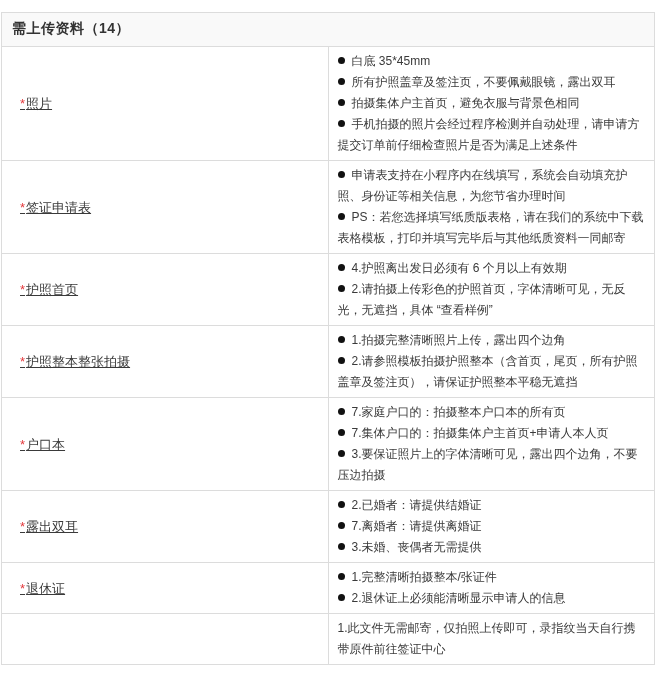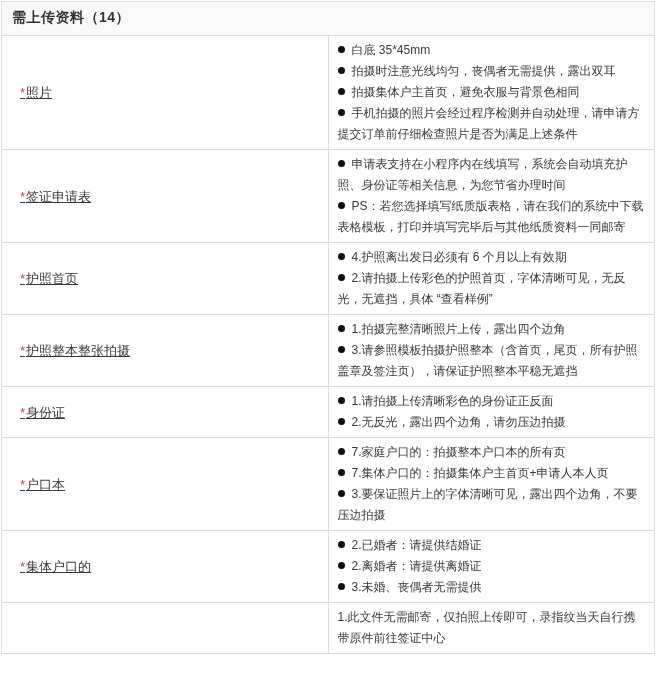--- a/index.html
+++ b/index.html
@@ -2,21 +2,21 @@
 <html><head>
 <meta charset="utf-8">
 <style>
   * { margin: 0; padding: 0; box-sizing: border-box; }
   html, body { background: #ffffff; }
   body {
     width: 664px; height: 683px; overflow: hidden;
     font-family: "Liberation Sans", "DejaVu Sans", sans-serif;
     color: #333333;
   }
-  .page { width: 592px; height: 683px; padding: 1px 0 0 1px; }
+  .page { width: 592px; height: 683px; padding: 12px 0 0 1px; }
   table.req-table {
     width: 654px;
     border-collapse: collapse;
     table-layout: fixed;
   }
   table.req-table th, table.req-table td {
     border: 1px solid #dcdcdc;
   }
   .header-cell {
     background: #f9f9f9;
@@ -73,21 +73,21 @@
   <tr>
     <td class="label-cell">
       <span class="req-mark">*</span><span class="label-text">照片</span>
     </td>
     <td class="content-cell">
   <div class="req-item">
     <span class="bullet"></span><span class="item-text">白底 35*45mm</span>
   </div>
 
   <div class="req-item">
-    <span class="bullet"></span><span class="item-text">拍摄时注意光线均匀，丧偶者无需提供，露出双耳</span>
+    <span class="bullet"></span><span class="item-text">所有护照盖章及签注页，不要佩戴眼镜，露出双耳</span>
   </div>
 
   <div class="req-item">
     <span class="bullet"></span><span class="item-text">拍摄集体户主首页，避免衣服与背景色相同</span>
   </div>
 
   <div class="req-item">
     <span class="bullet"></span><span class="item-text">手机拍摄的照片会经过程序检测并自动处理，请申请方提交订单前仔细检查照片是否为满足上述条件</span>
   </div>
 </td>
@@ -126,39 +126,25 @@
   <tr>
     <td class="label-cell">
       <span class="req-mark">*</span><span class="label-text">护照整本整张拍摄</span>
     </td>
     <td class="content-cell">
   <div class="req-item">
     <span class="bullet"></span><span class="item-text">1.拍摄完整清晰照片上传，露出四个边角</span>
   </div>
 
   <div class="req-item">
-    <span class="bullet"></span><span class="item-text">3.请参照模板拍摄护照整本（含首页，尾页，所有护照盖章及签注页），请保证护照整本平稳无遮挡</span>
-  </div>
-</td>
-  </tr>
-
-  <tr>
-    <td class="label-cell">
-      <span class="req-mark">*</span><span class="label-text">身份证</span>
-    </td>
-    <td class="content-cell">
-  <div class="req-item">
-    <span class="bullet"></span><span class="item-text">1.请拍摄上传清晰彩色的身份证正反面</span>
-  </div>
-
-  <div class="req-item">
-    <span class="bullet"></span><span class="item-text">2.无反光，露出四个边角，请勿压边拍摄</span>
-  </div>
-</td>
-  </tr>
+    <span class="bullet"></span><span class="item-text">2.请参照模板拍摄护照整本（含首页，尾页，所有护照盖章及签注页），请保证护照整本平稳无遮挡</span>
+  </div>
+</td>
+  </tr>
+
 
   <tr>
     <td class="label-cell">
       <span class="req-mark">*</span><span class="label-text">户口本</span>
     </td>
     <td class="content-cell">
   <div class="req-item">
     <span class="bullet"></span><span class="item-text">7.家庭户口的：拍摄整本户口本的所有页</span>
   </div>
 
@@ -167,37 +153,51 @@
   </div>
 
   <div class="req-item">
     <span class="bullet"></span><span class="item-text">3.要保证照片上的字体清晰可见，露出四个边角，不要压边拍摄</span>
   </div>
 </td>
   </tr>
 
   <tr>
     <td class="label-cell">
-      <span class="req-mark">*</span><span class="label-text">集体户口的</span>
+      <span class="req-mark">*</span><span class="label-text">露出双耳</span>
     </td>
     <td class="content-cell">
   <div class="req-item">
     <span class="bullet"></span><span class="item-text">2.已婚者：请提供结婚证</span>
   </div>
 
   <div class="req-item">
-    <span class="bullet"></span><span class="item-text">2.离婚者：请提供离婚证</span>
+    <span class="bullet"></span><span class="item-text">7.离婚者：请提供离婚证</span>
   </div>
 
   <div class="req-item">
     <span class="bullet"></span><span class="item-text">3.未婚、丧偶者无需提供</span>
   </div>
 </td>
   </tr>
 
+  <tr>
+    <td class="label-cell">
+      <span class="req-mark">*</span><span class="label-text">退休证</span>
+    </td>
+    <td class="content-cell">
+  <div class="req-item">
+    <span class="bullet"></span><span class="item-text">1.完整清晰拍摄整本/张证件</span>
+  </div>
+
+  <div class="req-item">
+    <span class="bullet"></span><span class="item-text">2.退休证上必须能清晰显示申请人的信息</span>
+  </div>
+</td>
+  </tr>
 
   <tr>
     <td class="label-cell">
       
     </td>
     <td class="content-cell">
   <div class="req-item">
     <span class="item-text">1.此文件无需邮寄，仅拍照上传即可，录指纹当天自行携带原件前往签证中心</span>
   </div>
 

